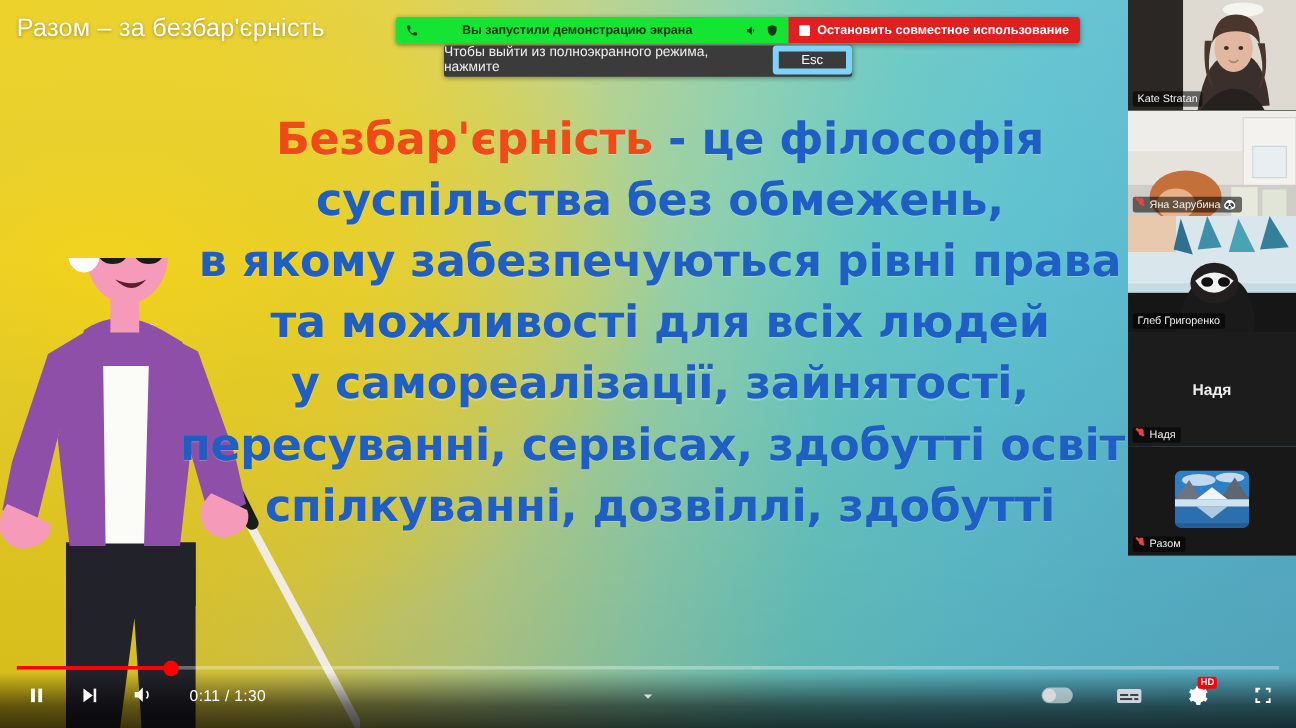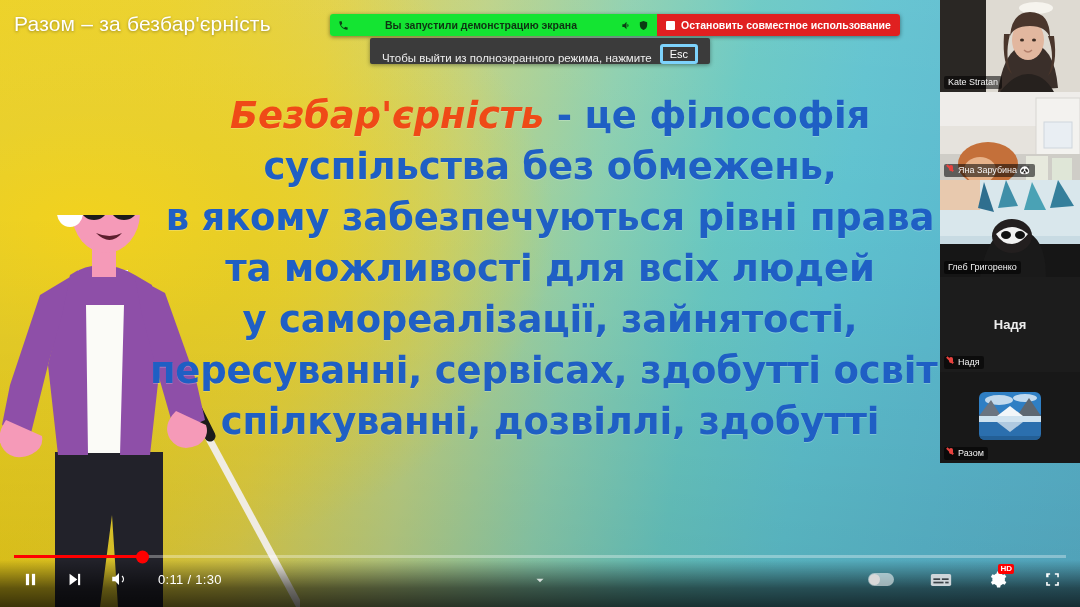--- a/index.html
+++ b/index.html
@@ -35,40 +35,40 @@
 
   
   .body-text{
     position:absolute; left:150px; top:90px; width:800px;
     text-align:center; z-index:5;
     font-weight:bold; font-size:37px; line-height:51px;
     color:#1f5fc4; letter-spacing:-.2px;
     font-family:"DejaVu Sans", sans-serif;
     text-shadow:0 1px 0 rgba(255,255,255,.22);
   }
-  .body-text .hl{ color:#ef4a17;font-style:italic; }
+  .body-text .hl{ color:#ef4a17; }
   .body-text .ln{ display:block; white-space:nowrap; }
 
   
   .share-wrap{ position:absolute; left:330px; top:14px; z-index:20; }
   .share-bar{ display:flex; align-items:stretch; height:22px; border-radius:3px; overflow:hidden;
               box-shadow:0 1px 4px rgba(0,0,0,.45); }
   .share-green{ background:#14e432; display:flex; align-items:center; gap:6px;
                 padding:0 8px; color:#0b2e10; font-size:10.5px; font-weight:bold;justify-content:flex-end; }
   .share-green .txt{ padding:0 38px 0 30px; color:#0e3312; }
   .share-red{ background:#e02020; display:flex; align-items:center; gap:6px;
               padding:0 9px; color:#fff; font-size:10.5px; font-weight:bold; }
   .stopsq{ width:9px; height:9px; background:#fff; border-radius:1px; display:inline-block; }
   .ic{ display:inline-flex; align-items:center; justify-content:center; }
 
   .esc-bar{ margin-left:40px; margin-top:2px; width:340px; height:26px;
-            background:#3b3b3b; border-radius:2px; display:flex; align-items:flex-end;
+            background:#3b3b3b; border-radius:2px; display:flex; align-items:flex-start;
             justify-content:center; gap:8px; color:#efefef; font-size:11.5px;
             box-shadow:0 1px 4px rgba(0,0,0,.4); }
-  .esc-key{ border:3px solid #7dd3fc; border-radius:3px; padding:1px 7px; font-size:11px; color:#fff; }
+  .esc-key{ border:5px solid #7dd3fc; border-radius:3px; padding:1px 19px; font-size:11px; color:#fff; }
 
   
   .strip{ position:absolute; right:0; top:0; width:140px; height:342px; background:#121212; z-index:15; }
   .tile{ position:relative; width:140px; height:92px; overflow:hidden; background:#1b1b1b; }
   .tile.t1{ height:92px; }
   .tile.t2{ height:88px; }
   .tile.t3{ height:97px; }
   .tile.t4{ height:95px; background:#1c1c1c; }
   .tile.t5{ height:91px; background:#181818; }
   .tile.active{ outline:3px solid #2ad36b; outline-offset:-3px; }

